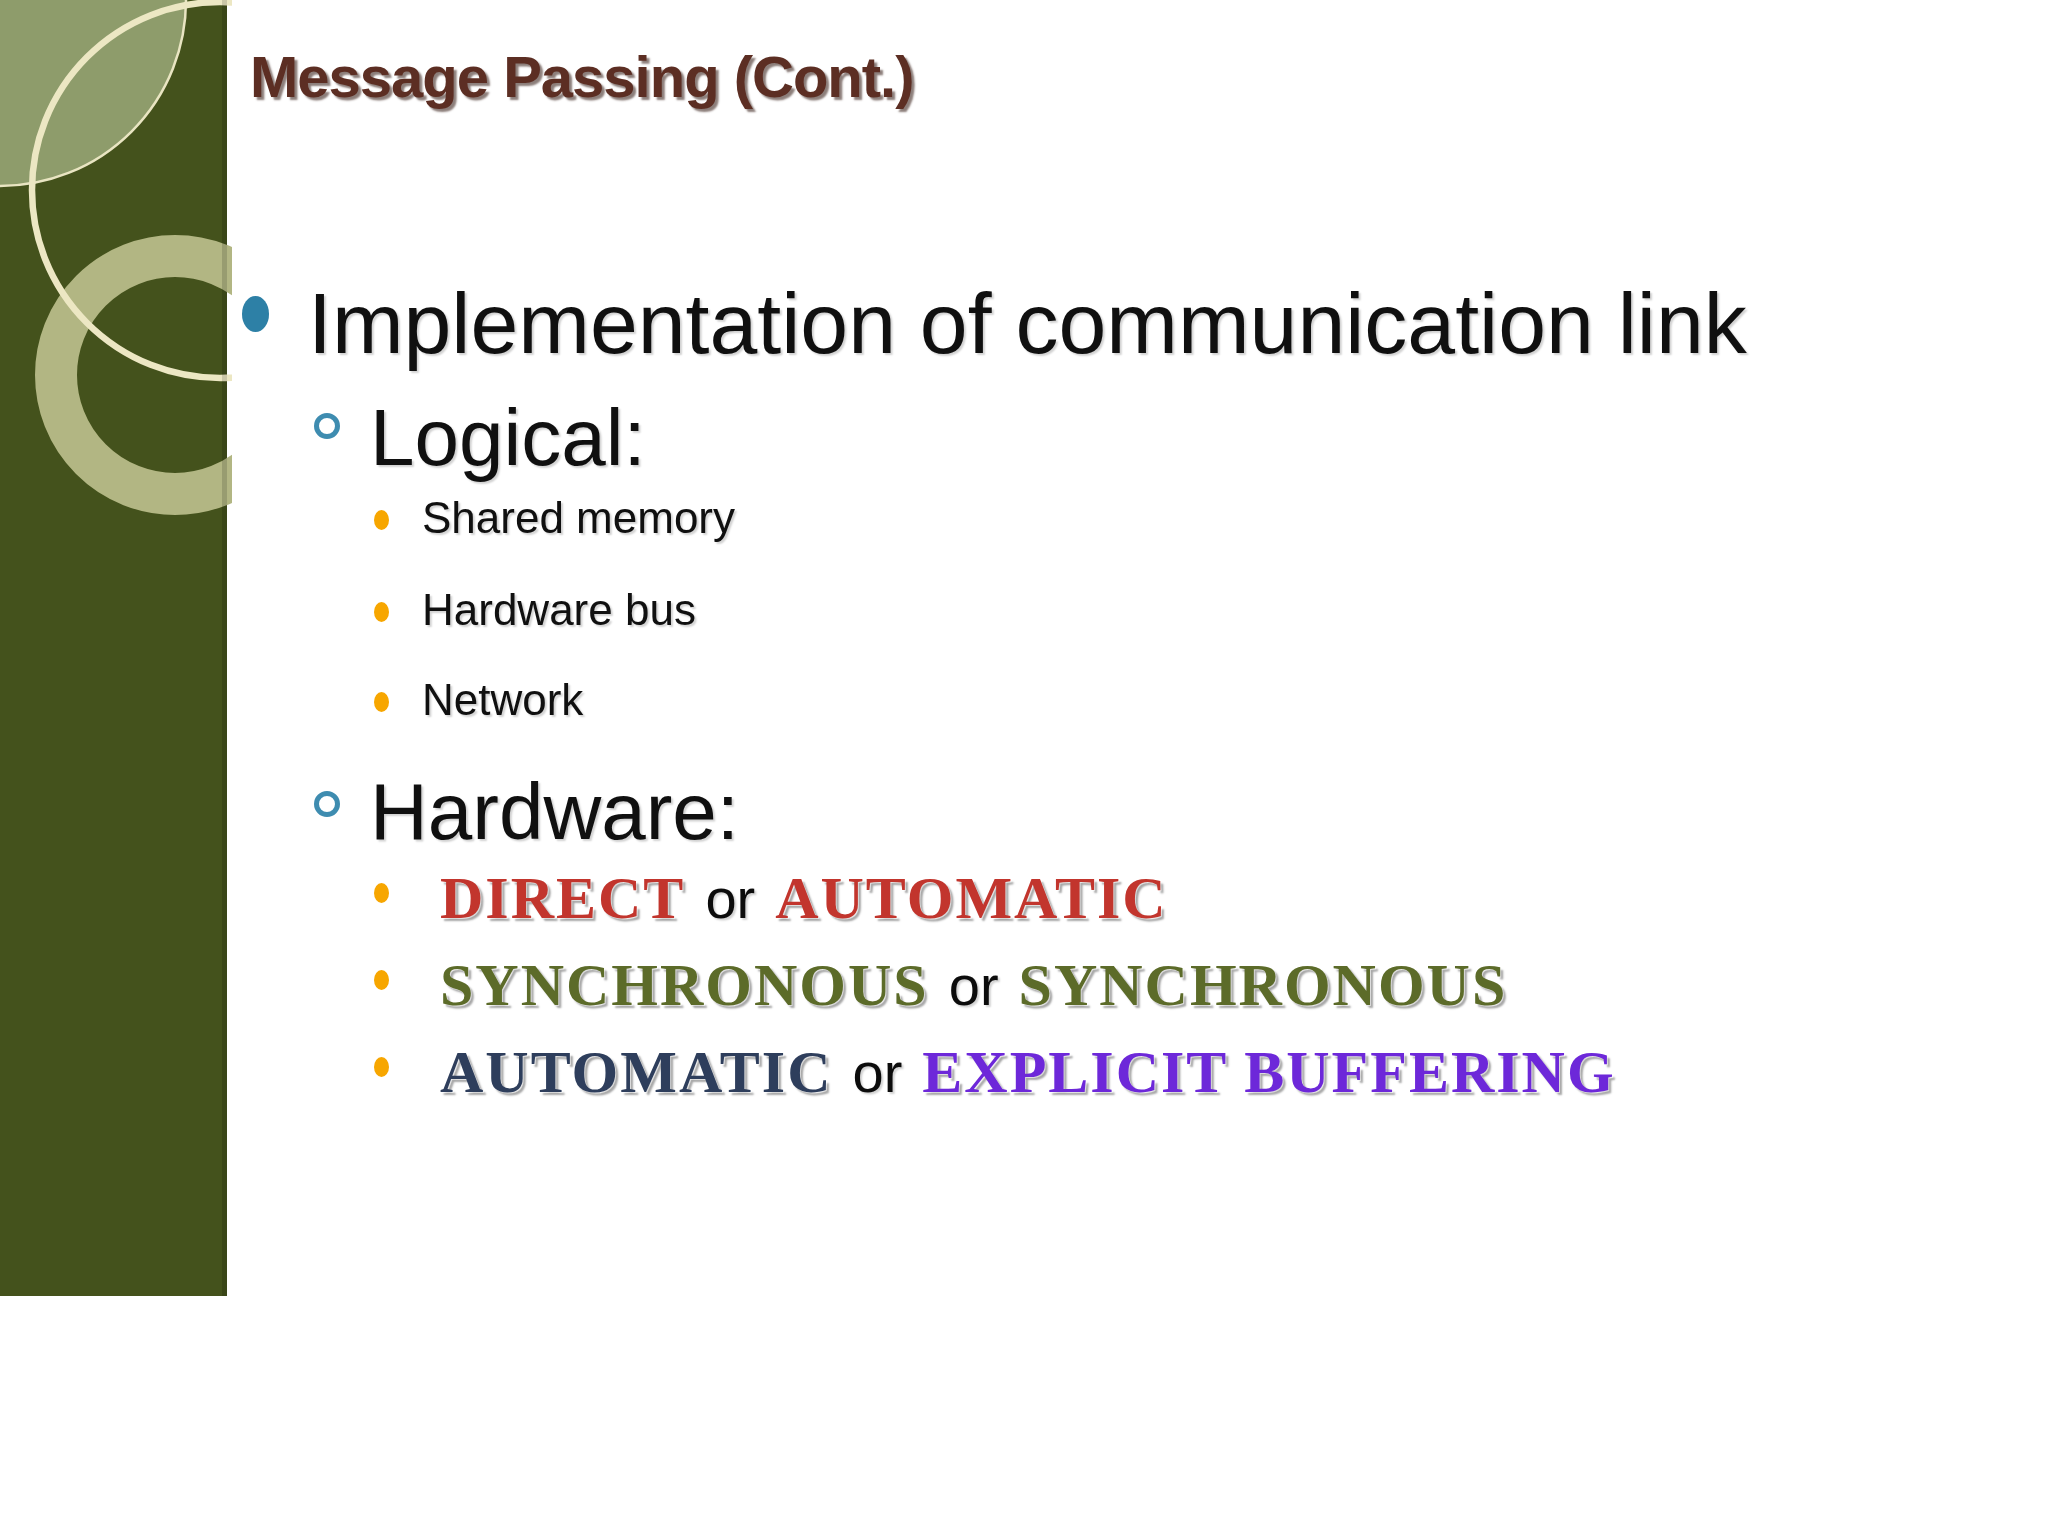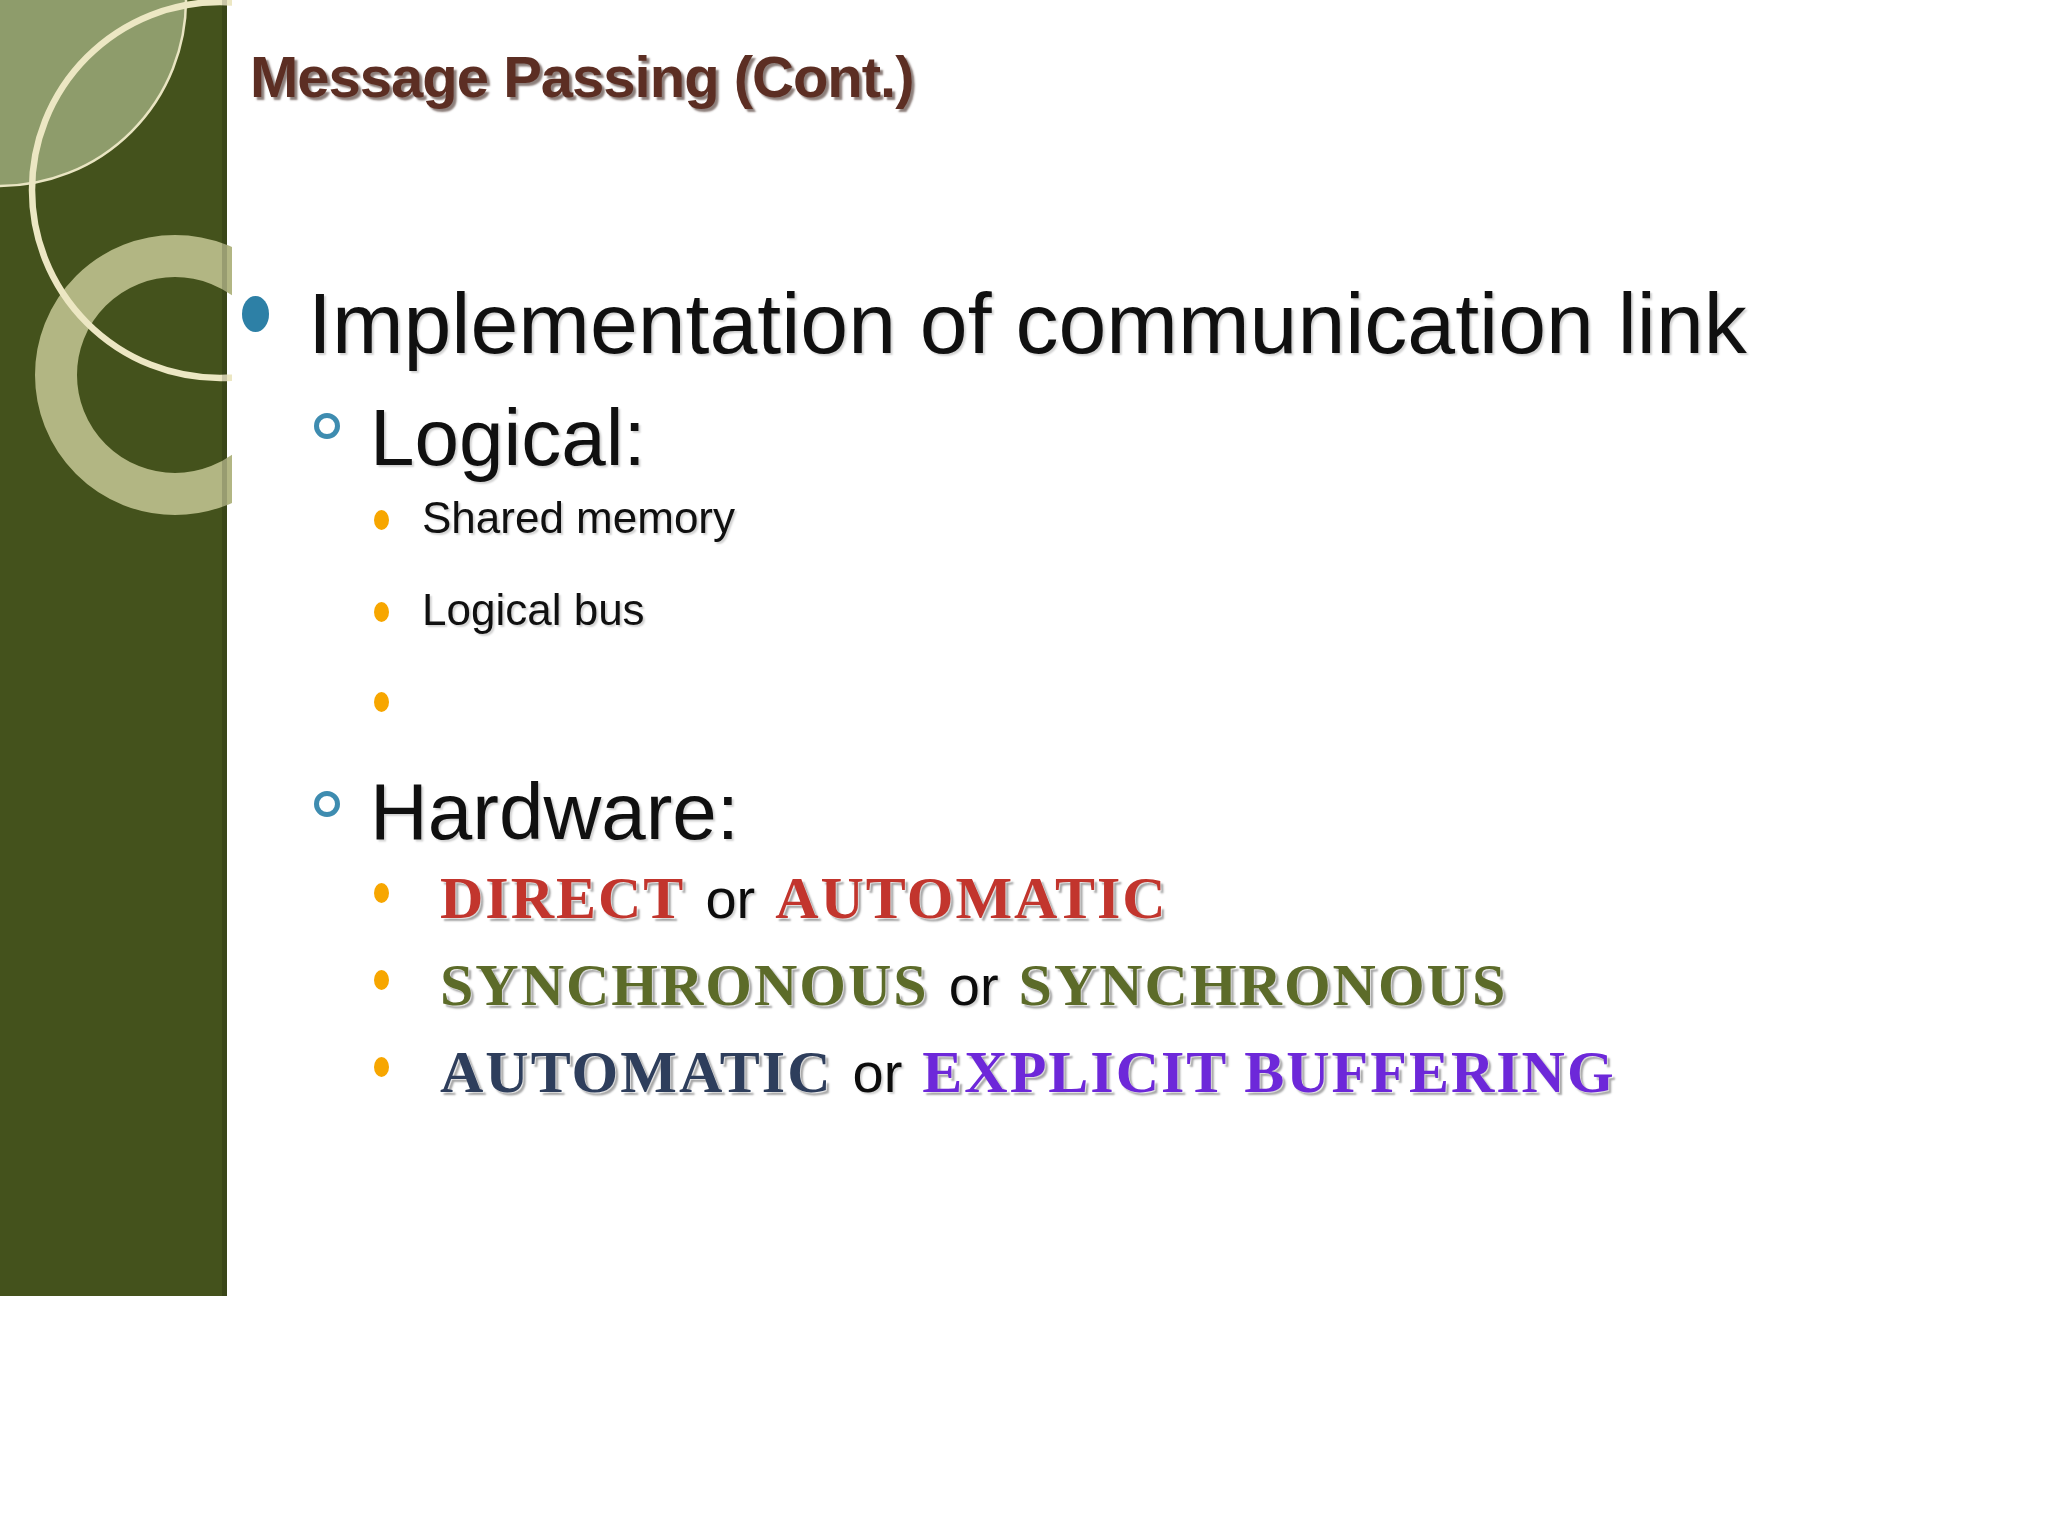--- a/index.html
+++ b/index.html
@@ -65,23 +65,24 @@
   <span class="dot-teal" style="left:242px; top:296px;"></span>
   <div class="body-text l1" style="left:308px; top:280px;">Implementation of communication link</div>
 
   <span class="ring-teal" style="left:314px; top:413px;"></span>
   <div class="body-text l2" style="left:370px; top:398px;">Logical:</div>
 
   <span class="dot-orange" style="left:374px; top:510px;"></span>
   <div class="body-text l3" style="left:422px; top:496px;">Shared memory</div>
 
   <span class="dot-orange" style="left:374px; top:602px;"></span>
-  <div class="body-text l3" style="left:422px; top:588px;">Logical bus</div>
+  <div class="body-text l3" style="left:422px; top:588px;">Hardware bus</div>
 
   <span class="dot-orange" style="left:374px; top:692px;"></span>
+  <div class="body-text l3" style="left:422px; top:678px;">Network</div>
 
   <span class="ring-teal" style="left:314px; top:791px;"></span>
   <div class="body-text l2" style="left:370px; top:772px;">Hardware:</div>
 
   <span class="dot-orange" style="left:374px; top:883px;"></span>
   <div class="deco-line" style="left:440px; top:868px;">
     <span style="color: rgb(194, 53, 45);">DIRECT</span><span class="deco-or">or</span><span style="color: rgb(194, 53, 45);">AUTOMATIC</span>
   </div>
 
   <span class="dot-orange" style="left:374px; top:970px;"></span>

